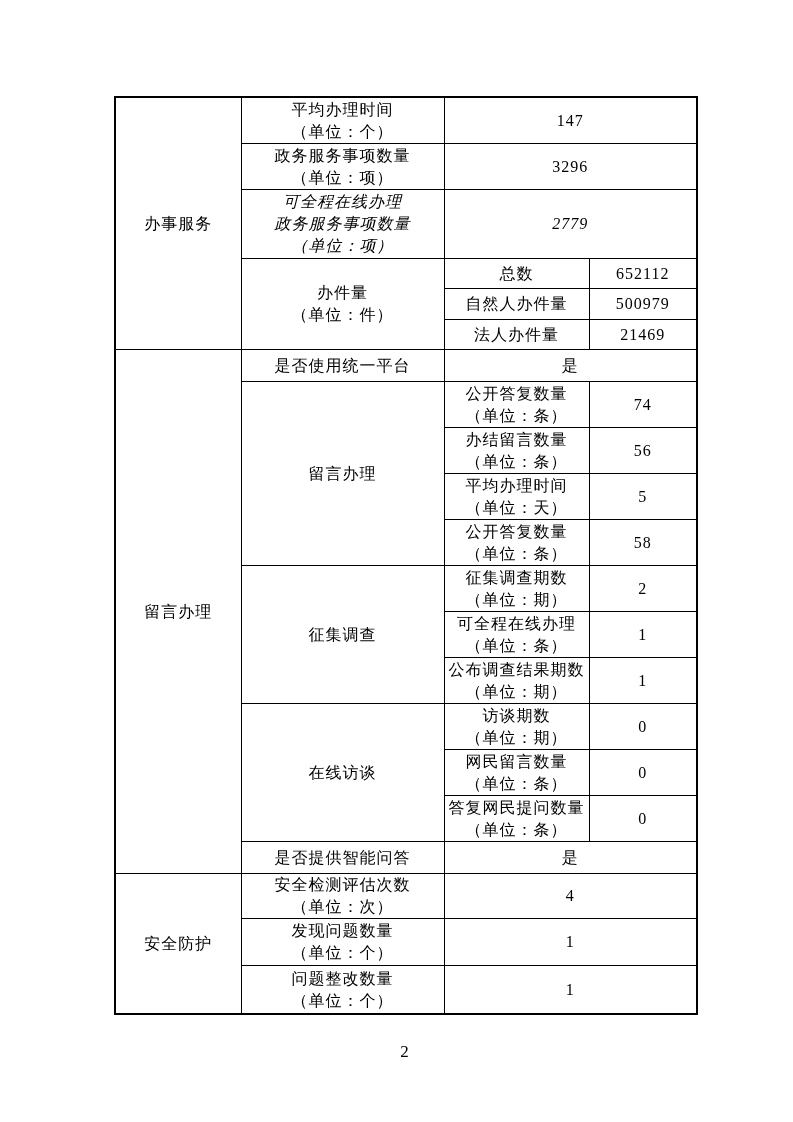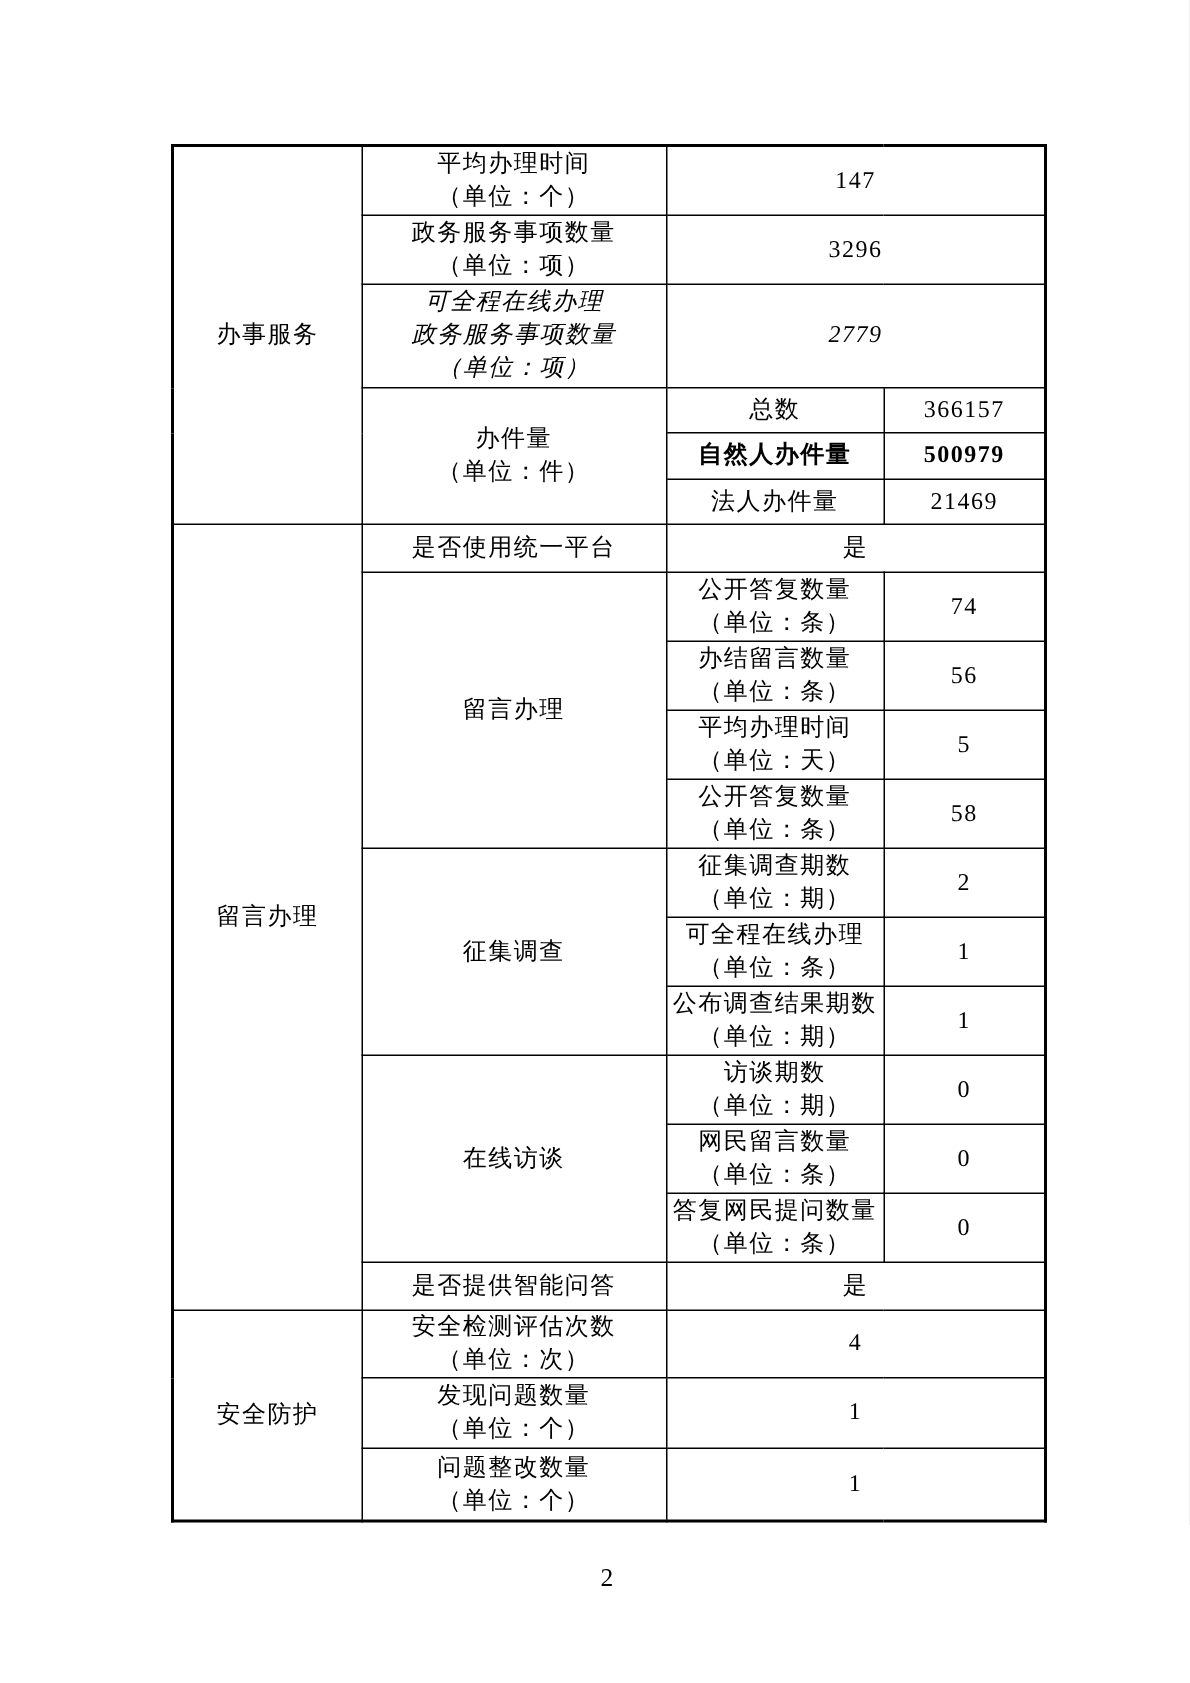--- a/index.html
+++ b/index.html
@@ -26,21 +26,21 @@
     vertical-align:middle;
     font-size:16px;
     line-height:22px;
     letter-spacing:1px;
     white-space:pre-line;
     overflow:hidden;
   }
   td.cat-top{vertical-align:top;padding-top:5px;}
   td.num{font-size:17px;letter-spacing:0.5px;}
   
-  tr.h31 td{height:31px;margin-top:36px;} tr.h29 td{height:29px;text-align:center;} tr.h30 td{height:30px;font-weight:bold;}
+  tr.h31 td{height:31px;margin-top:36px;} tr.h29 td{height:29px;text-align:center;} tr.h30 td{height:30px;}
   tr.h45 td{height:45px;} tr.h68 td{height:68px;font-style:italic;} tr.h43 td{height:43px;}
   tr.h46 td{height:46px;} tr.h47 td{height:47px;}
   .page-number{
     position:absolute;
     left:8px;top:1042px;width:100%;
     text-align:center;
     font-size:17px;
   }
 </style>
 </head>
@@ -71,21 +71,21 @@
     <tr class="h68">
       <td>可全程在线办理
 政务服务事项数量
 （单位：项）</td>
       <td class="num" colspan="2">2779</td>
     </tr>
     <tr class="h29">
       <td rowspan="3">办件量
 （单位：件）</td>
       <td>总数</td>
-      <td class="num">366157</td>
+      <td class="num">652112</td>
     </tr>
     <tr class="h30">
       <td>自然人办件量</td>
       <td class="num">500979</td>
     </tr>
     <tr class="h29">
       <td>法人办件量</td>
       <td class="num">21469</td>
     </tr>
 

